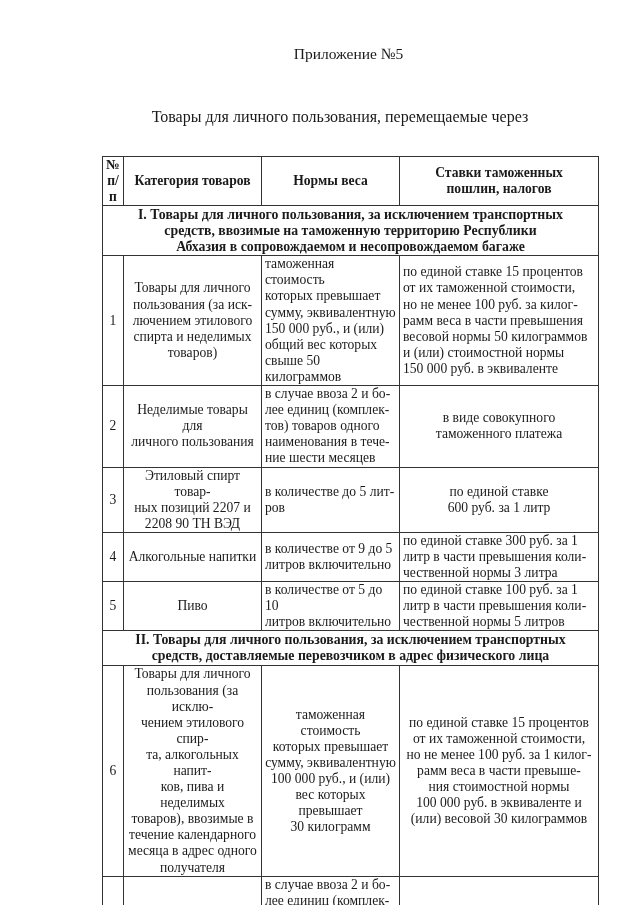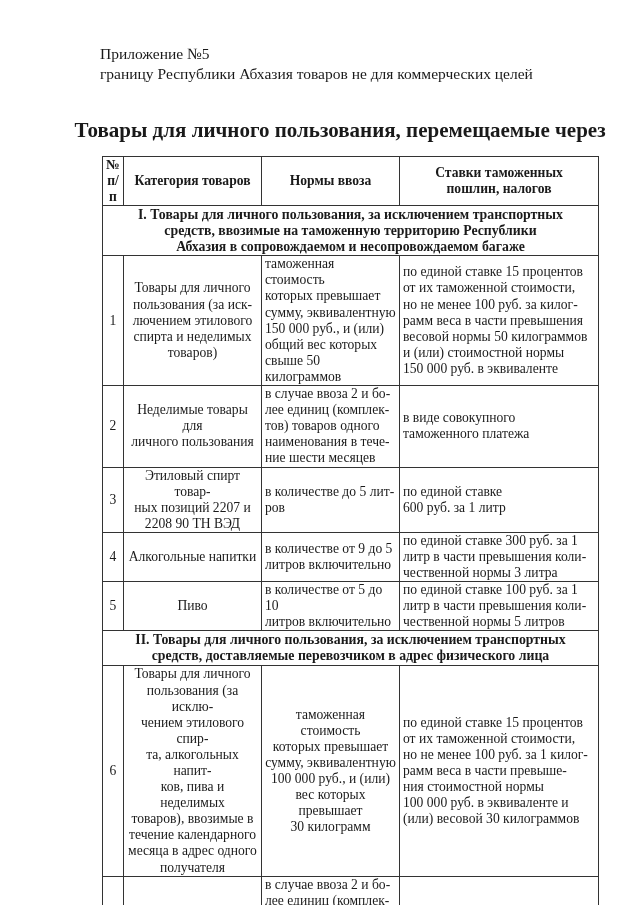--- a/index.html
+++ b/index.html
@@ -3,85 +3,84 @@
   <meta charset="utf-8">
   <style>
     html, body { margin: 0; padding: 0; background: #ffffff; }
     body {
       width: 640px; height: 905px; position: relative; overflow: hidden;
       font-family: "Liberation Serif", "DejaVu Serif", serif;
       color: #1a1a1a;
     }
     .appendix {
       position: absolute; left: 100px; top: 44px; width: 497px;
-      text-align: left; font-size: 15.5px; line-height: 20px;
+      text-align: center; font-size: 15.5px; line-height: 20px;
     }
     .appendix div { white-space: nowrap; }
     .title {
-      position: absolute; left: 60px; top: 120px; width: 560px;
-      text-align: center; font-weight: bold; font-size: 21px; line-height: 21px;
+      position: absolute; left: 60px; top: 106px; width: 560px;
+      text-align: center; font-weight: normal; font-size: 16px; line-height: 21px;
     }
     table.goods {
       position: absolute; left: 102px; top: 156px; width: 496px;
       border-collapse: collapse; table-layout: fixed;
       font-size: 13.6px; line-height: 16.1px;
     }
     table.goods td, table.goods th {
       border: 1px solid #333; padding: 0 3px; vertical-align: middle;
       overflow: hidden;
     }
     th { font-weight: bold; text-align: center; font-size: 13.6px; }
     col.c-num { width: 21px; }
     col.c-cat { width: 138px; }
     col.c-norm { width: 138px; }
     col.c-rate { width: 199px; }
     td.num { text-align: center; padding: 0; }
     td.cat { text-align: center; }
     td.norm-left { text-align: left; }
     td.norm-center { text-align: center; }
     td.rate-left { text-align: left; }
-    td.rate-center { text-align: left; }
+    td.rate-center { text-align: center; }
     td.section { text-align: center; font-weight: bold; font-size: 13.8px; line-height: 16px; margin-left: 24px; }
     tr.h-head { height: 34px; }
     tr.h-sec1 { height: 50px; }
     tr.h-r1 { height: 100px; }
     tr.h-r2 { height: 80px; }
     tr.h-r3 { height: 50px; }
     tr.h-r4 { height: 49px; }
     tr.h-r5 { height: 49px; }
     tr.h-sec2 { height: 35px; }
     tr.h-r6 { height: 132px; }
     tr.h-r7 { height: 82px; }
     .pre { white-space: pre-line; }
   </style>
 </head>
 <body>
 
 <div class="appendix">
   <div>Приложение №5</div>
-  <div>границу Республики Абхазия товаров не для коммерческих целей</div>
 </div>
 
 <div class="title">
   <div>Товары для личного пользования, перемещаемые через</div>
 </div>
 
 <table class="goods">
   <colgroup>
     <col class="c-num">
       <col class="c-cat">
       <col class="c-norm">
       <col class="c-rate">
   </colgroup>
   <tbody>
       <tr class="h-head">
     <th class="pre">№
 п/п</th>
     <th>Категория товаров</th>
-    <th>Нормы ввоза</th>
+    <th>Нормы веса</th>
     <th class="pre">Ставки таможенных
 пошлин, налогов</th>
   </tr>
 
   <tr class="h-sec1">
     <td colspan="4" class="section pre">I. Товары для личного пользования, за исключением транспортных
 средств, ввозимые на таможенную территорию Республики
 Абхазия в сопровождаемом и несопровождаемом багаже</td>
   </tr>
 

